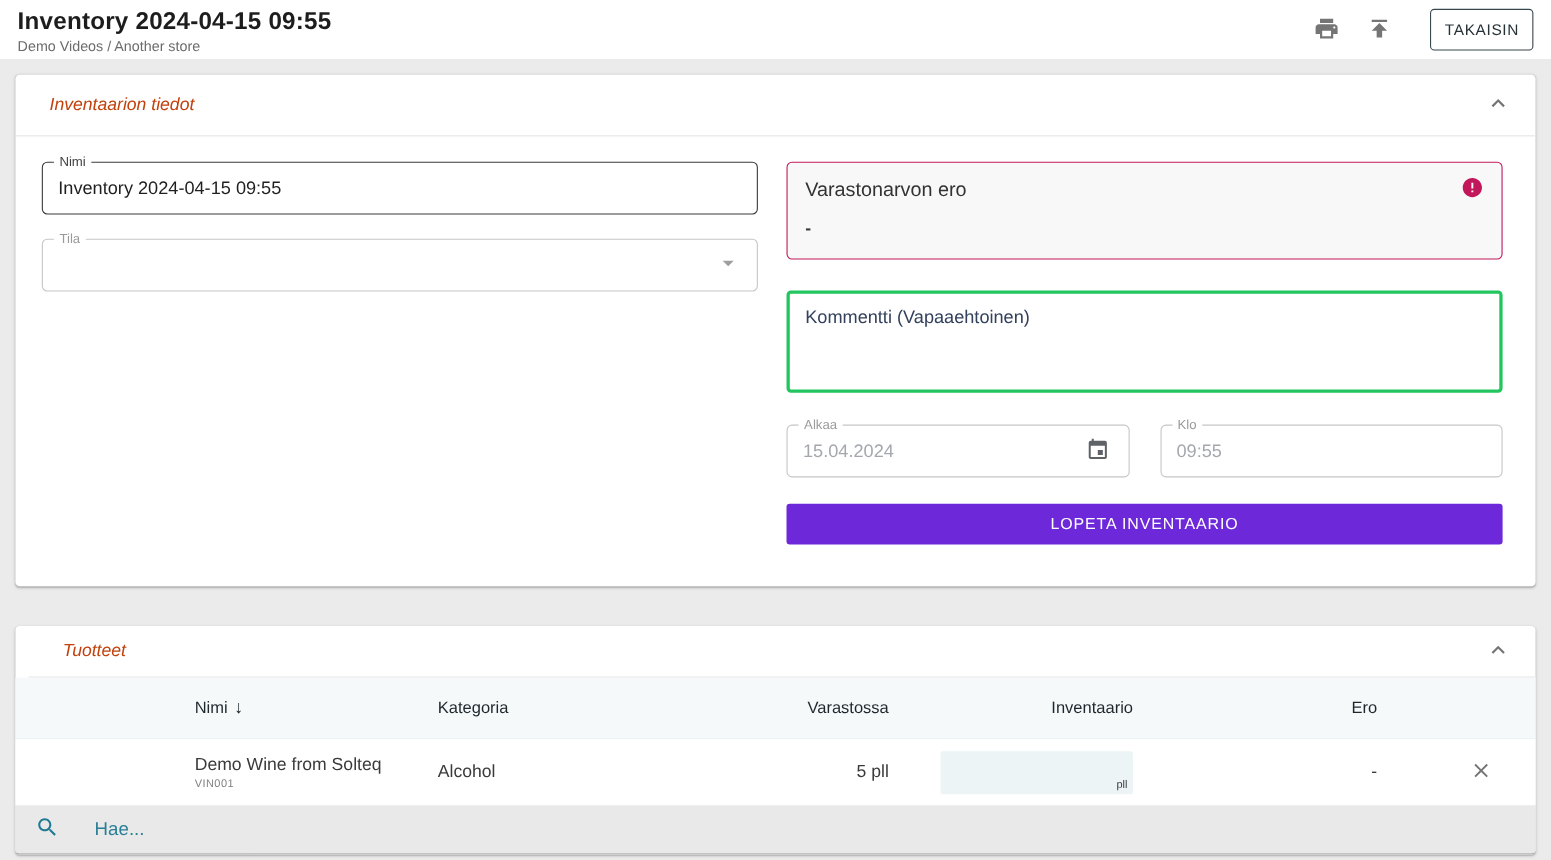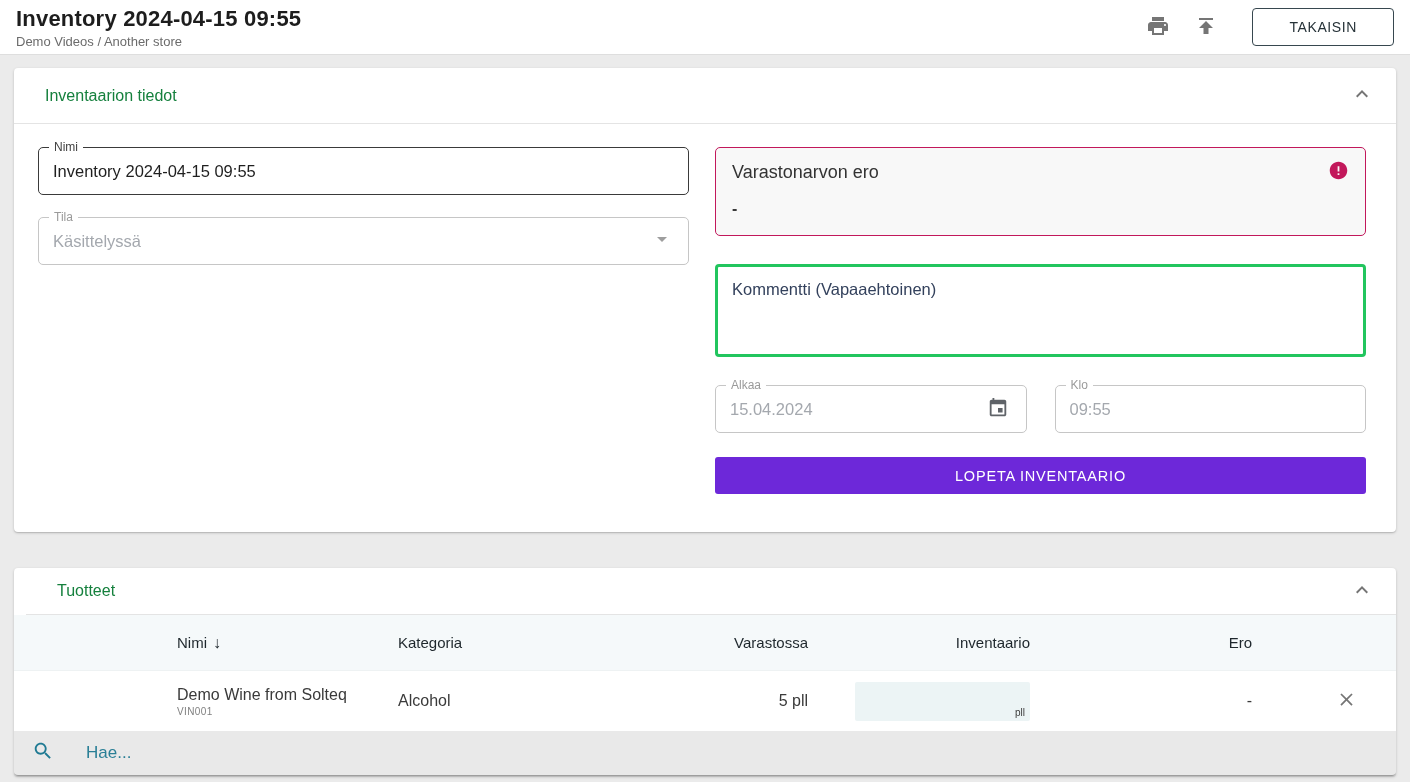--- a/index.html
+++ b/index.html
@@ -18,40 +18,40 @@
   }
   .appbar-titles .title { font-size: 22px; font-weight: 700; letter-spacing: .2px; color: #1d1d1d; }
   .appbar-titles .crumb { font-size: 13px; color: #6b6b6b; margin-top: 2px; }
   .appbar-actions { display: flex; align-items: center; }
   .icon-btn {
     width: 40px; height: 40px; border: none; background: transparent;
     display: flex; align-items: center; justify-content: center; cursor: pointer;
     margin-left: 8px;
   }
   .btn {
-    height: 38px; padding: 0 36px; border-radius: 4px;
+    height: 38px; padding: 0 12px; border-radius: 4px;
     font-family: "Liberation Sans", sans-serif;
     font-size: 14px; font-weight: 500; letter-spacing: .6px; cursor: pointer;
   }
   .btn-outline { background: #fff; border: 1px solid #37474f; color: #263238; margin-left: 26px; }
   .btn-filled  { background: #35a3bc; border: 1px solid #35a3bc; color: #ffffff; margin-left: 10px; }
 
   
   .content { padding: 13px 14px 0; }
   .panel {
     background: #ffffff; border-radius: 4px;
     box-shadow: 0 1px 3px rgba(0,0,0,.18), 0 1px 1px rgba(0,0,0,.1);
   }
   .panel-head {
     display: flex; align-items: center; justify-content: space-between;
     padding: 0 14px 0 31px; border-bottom: 1px solid #e4e4e4;
   }
   .panel-head.h1 { height: 56px; }
   .panel-head.h2 { height: 47px; margin-left: 12px; }
-  .panel-title { font-size: 16px; font-weight: 500; color: #15803d; }
+  .panel-title { font-size: 16px; font-weight: 500; color: #c2410c; font-style: italic; }
   .collapse-btn { border: none; background: transparent; width: 40px; height: 40px;
     display: flex; align-items: center; justify-content: center; cursor: pointer; }
 
   
   .details-body {
     display: grid; grid-template-columns: 1fr 1fr; column-gap: 26px;
     padding: 23px 30px 38px 24px;
   }
   .field {
     position: relative; border: 1px solid #c6c6c6; border-radius: 5px;
@@ -186,21 +186,20 @@
     <div class="details-body">
 
       <div>
         <div class="field field-strong">
           <span class="flabel">Nimi</span>
           <input type="text" value="Inventory 2024-04-15 09:55" style="">
         </div>
         <div class="gap22"></div>
         <div class="field field-disabled">
           <span class="flabel">Tila</span>
-          <span class="fvalue">Käsittelyssä</span>
           <span class="select-arrow">
             <svg width="24" height="24" viewBox="0 0 24 24">
                 <path fill="#9e9e9e" d="M7 10l5 5 5-5z"></path>
               </svg>
           </span>
         </div>
       </div>
 
       <div>
         <div class="error-box">

